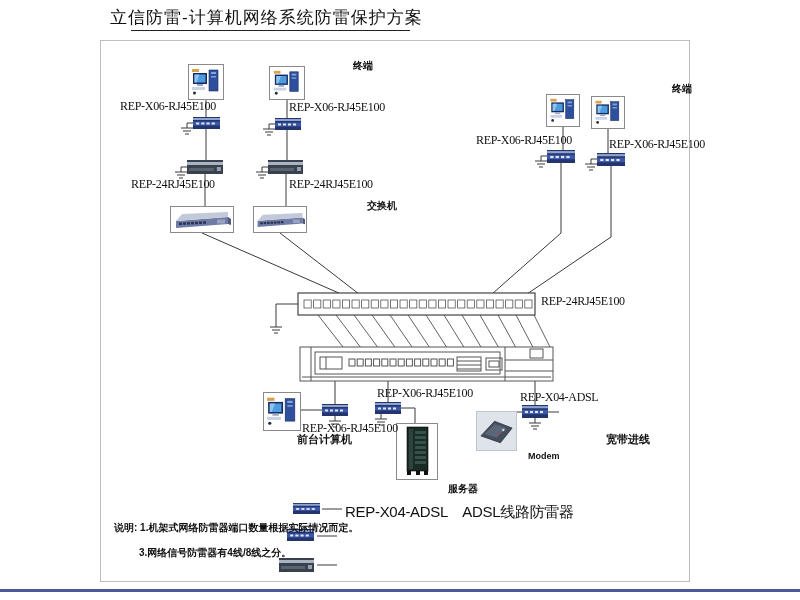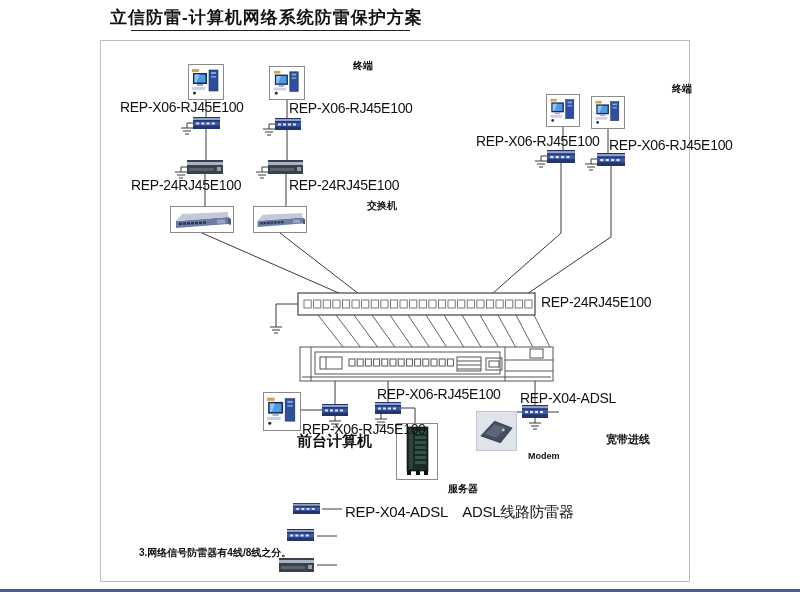--- a/index.html
+++ b/index.html
@@ -1,23 +1,23 @@
 <!DOCTYPE html>
 <html><head>
 <meta charset="utf-8">
 <style>
   html,body{margin:0;padding:0;background:#fff;}
   #canvas{position:relative;width:800px;height:600px;background:#fff;overflow:hidden;
           font-family:"Liberation Sans","DejaVu Sans",sans-serif;color:#111;}
   .abs{position:absolute;}
-  .lbl{position:absolute;font-size:14px;letter-spacing:-0.3px;white-space:nowrap;color:#111;}
+  .lbl{position:absolute;font-size:12px;letter-spacing:-0.3px;white-space:nowrap;color:#111;font-family:Liberation Serif, serif;}
   .cn{position:absolute;font-size:10px;font-weight:bold;white-space:nowrap;color:#111;padding-left:46px;}
   .photo{position:absolute;background:#fff;border:1px solid #8a8a8a;display:flex;
          align-items:center;justify-content:center;box-sizing:border-box;}
-  .title{position:absolute;left:110px;top:6px;font-size:17px;font-weight:bold;letter-spacing:1px;}
+  .title{position:absolute;left:110px;top:6px;font-size:17px;font-weight:normal;letter-spacing:1px;}
   .underline{position:absolute;left:131px;top:30px;width:279px;height:1px;background:#222;}
   .frame{position:absolute;left:100px;top:40px;width:590px;height:542px;
          border:1px solid #bdbdbd;box-sizing:border-box;}
   .bottombar{position:absolute;left:0;top:589px;width:800px;height:3px;background:#4a5a96;}
   svg{display:block;}
   #wires{position:absolute;left:0;top:0;pointer-events:none;}
   .notes1{position:absolute;left:114px;top:521px;font-size:10px;font-weight:bold;white-space:nowrap;}
   .notes2{position:absolute;left:139px;top:546px;font-size:10px;font-weight:bold;white-space:nowrap;}
   .legendtext{position:absolute;font-size:15px;font-weight:normal;letter-spacing:-0.3px;white-space:nowrap;}
 </style>
@@ -470,22 +470,23 @@
   <div class="lbl" style="left:289px;top:100px;">REP-X06-RJ45E100</div>
   <div class="lbl" style="left:131px;top:177px;width:72px;text-align:right;">REP-24RJ45E100</div>
   <div class="lbl" style="left:289px;top:177px;">REP-24RJ45E100</div>
   <div class="lbl" style="left:476px;top:133px;width:82px;text-align:right;">REP-X06-RJ45E100</div>
   <div class="lbl" style="left:609px;top:137px;">REP-X06-RJ45E100</div>
   <div class="lbl" style="left:541px;top:294px;">REP-24RJ45E100</div>
   <div class="lbl" style="left:302px;top:421px;">REP-X06-RJ45E100</div>
   <div class="lbl" style="left:377px;top:386px;">REP-X06-RJ45E100</div>
   <div class="lbl" style="left:520px;top:390px;">REP-X04-ADSL</div>
 
-  <div class="cn" style="left:251px;top:432px;font-size:15px;">前台计算机</div>
+  <div class="cn" style="left:251px;top:432px;font-size:11px;">前台计算机</div>
   <div class="cn" style="left:402px;top:482px;">服务器</div>
   <div class="cn" style="left:482px;top:451px;font-size:9px;">Modem</div>
   <div class="cn" style="left:560px;top:403px;font-size:11px;margin-top:29px;">宽带进线</div>
 
+  <div class="notes1">说明: 1.机架式网络防雷器端口数量根据实际情况而定。</div>
   <div class="notes2">3.网络信号防雷器有4线/8线之分。</div>
   <div class="legendtext" style="left:345px;top:503px;">REP-X04-ADSL　ADSL线路防雷器</div>
 
   <div class="bottombar"></div>
 </div>
 
 </body></html>

